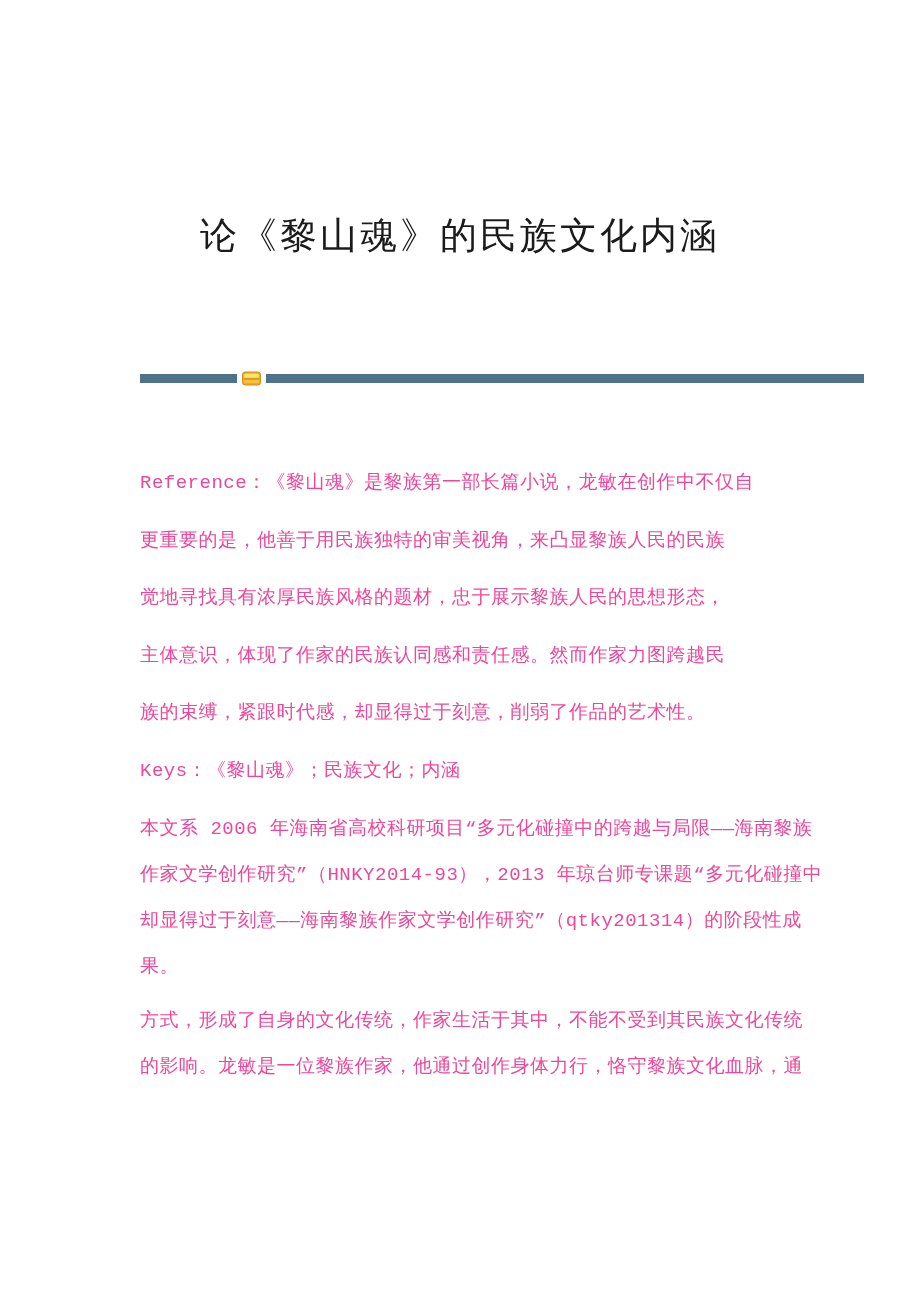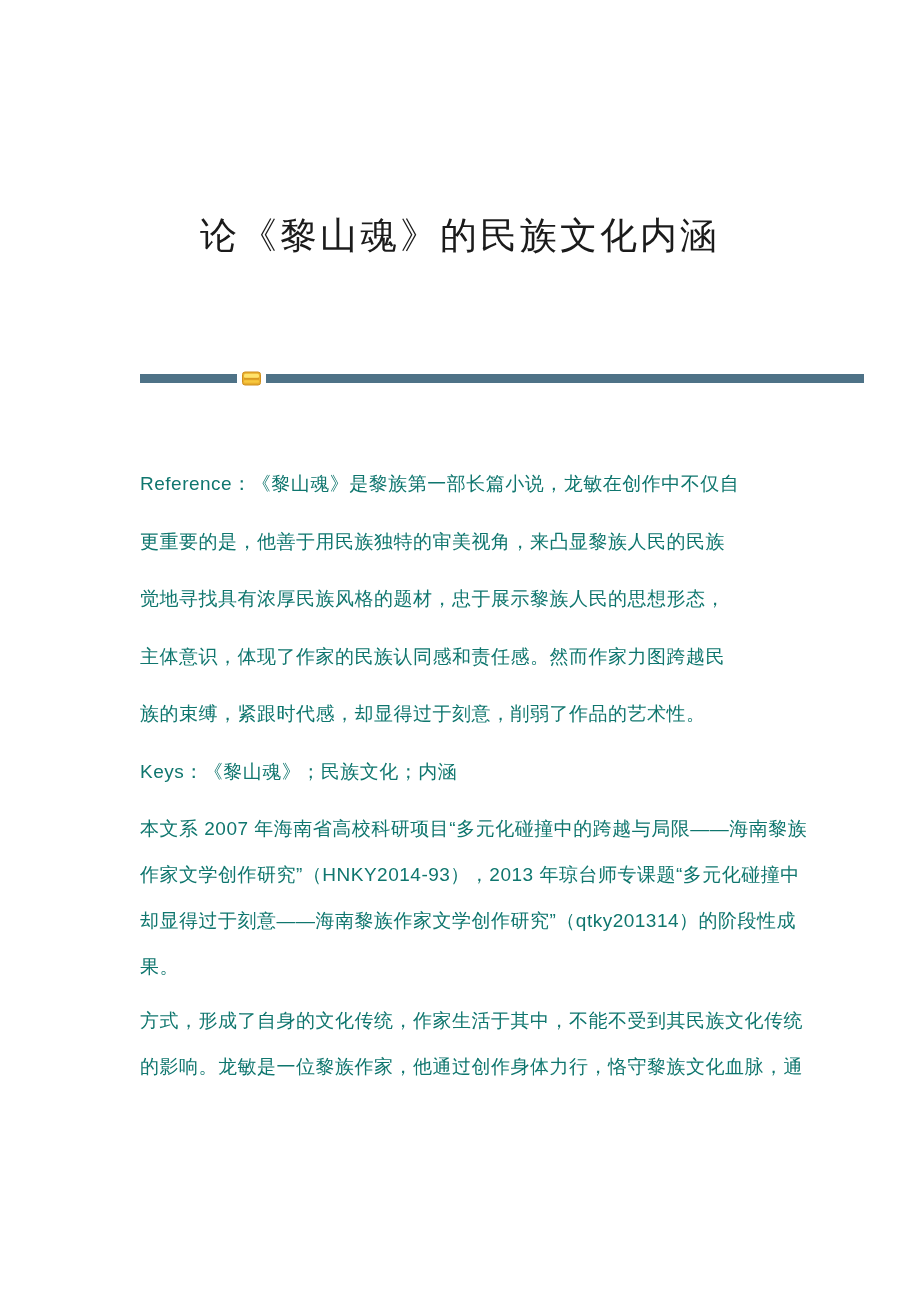--- a/index.html
+++ b/index.html
@@ -6,21 +6,21 @@
     margin: 0;
     padding: 0;
     background: #ffffff;
   }
   .doc-page {
     position: relative;
     width: 920px;
     height: 1244px;
     background: #ffffff;
     overflow: hidden;
-    font-family: Liberation Sans, sans-serif;
+    font-family: Liberation Mono, monospace;
   }
   .title-wrap {
     position: absolute;
     top: 211px;
     left: 0;
     right: 0;
     text-align: center;
   }
   .doc-title {
     display: inline-block;
@@ -50,21 +50,21 @@
     width: 19px;
     height: 15px;
     flex: 0 0 auto;
     display: block;
   }
   .content {
     position: absolute;
     top: 455px;
     left: 140px;
     width: 730px;
-    color: #0f766e;
+    color: #ec4899;
     font-size: 19px;
     letter-spacing: 0.5px;
   }
   .para .line {
     white-space: nowrap;
   }
   .para-loose .line { line-height: 57.5px; }
   .para-tight .line { line-height: 46px; }
   .para-funding { margin-top: 6px; }
   .para-body    { margin-top: 8px; }
@@ -98,21 +98,21 @@
         <div class="line">觉地寻找具有浓厚民族风格的题材，忠于展示黎族人民的思想形态，</div>
         <div class="line">主体意识，体现了作家的民族认同感和责任感。然而作家力图跨越民</div>
         <div class="line">族的束缚，紧跟时代感，却显得过于刻意，削弱了作品的艺术性。</div>
       </div>
 
     <div class="para para-loose para-keywords">
         <div class="line">Keys：《黎山魂》；民族文化；内涵</div>
       </div>
 
     <div class="para para-tight para-funding">
-        <div class="line">本文系 2007 年海南省高校科研项目“多元化碰撞中的跨越与局限——海南黎族</div>
+        <div class="line">本文系 2006 年海南省高校科研项目“多元化碰撞中的跨越与局限——海南黎族</div>
         <div class="line">作家文学创作研究”（HNKY2014-93），2013 年琼台师专课题“多元化碰撞中</div>
         <div class="line">却显得过于刻意——海南黎族作家文学创作研究”（qtky201314）的阶段性成</div>
         <div class="line">果。</div>
       </div>
 
     <div class="para para-tight para-body">
         <div class="line">方式，形成了自身的文化传统，作家生活于其中，不能不受到其民族文化传统</div>
         <div class="line">的影响。龙敏是一位黎族作家，他通过创作身体力行，恪守黎族文化血脉，通</div>
       </div>
   </div>

